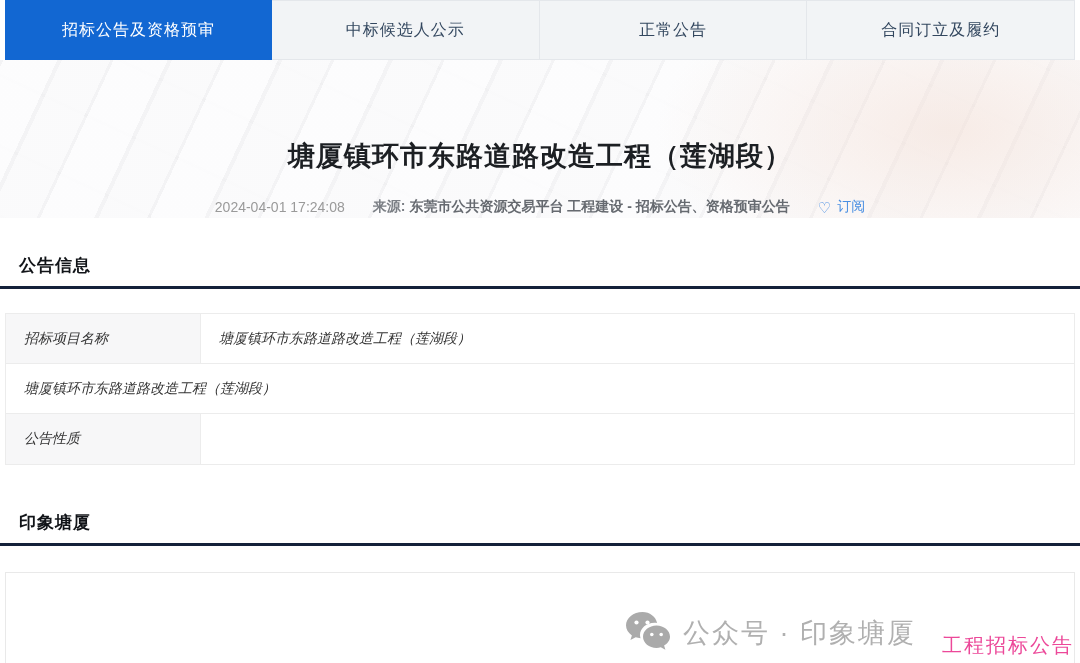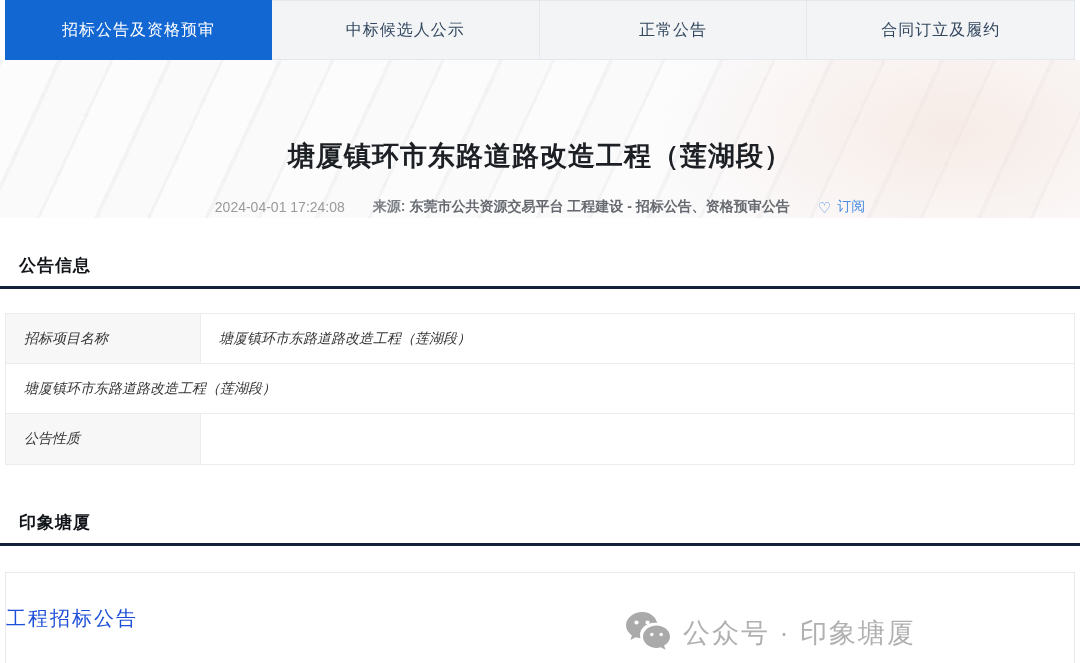--- a/index.html
+++ b/index.html
@@ -136,24 +136,24 @@
   
   .content-box {
     position: relative;
     margin: 26px 5px 0 5px;
     border: 1px solid #e9e9e9;
     border-bottom: none;
     height: 120px;
     background: #fff;
   }
   .content-heading {
-    text-align: left;
-    margin-top: 32px;
+    text-align: right;
+    margin-top: 59px;
     font-size: 20px;
-    color: #1d4ed8;
+    color: #ec4899;
     letter-spacing: 2px;
   }
 
   
   .watermark {
     position: absolute;
     top: 38px;
     right: 158px;
     display: flex;
     align-items: flex-end;

